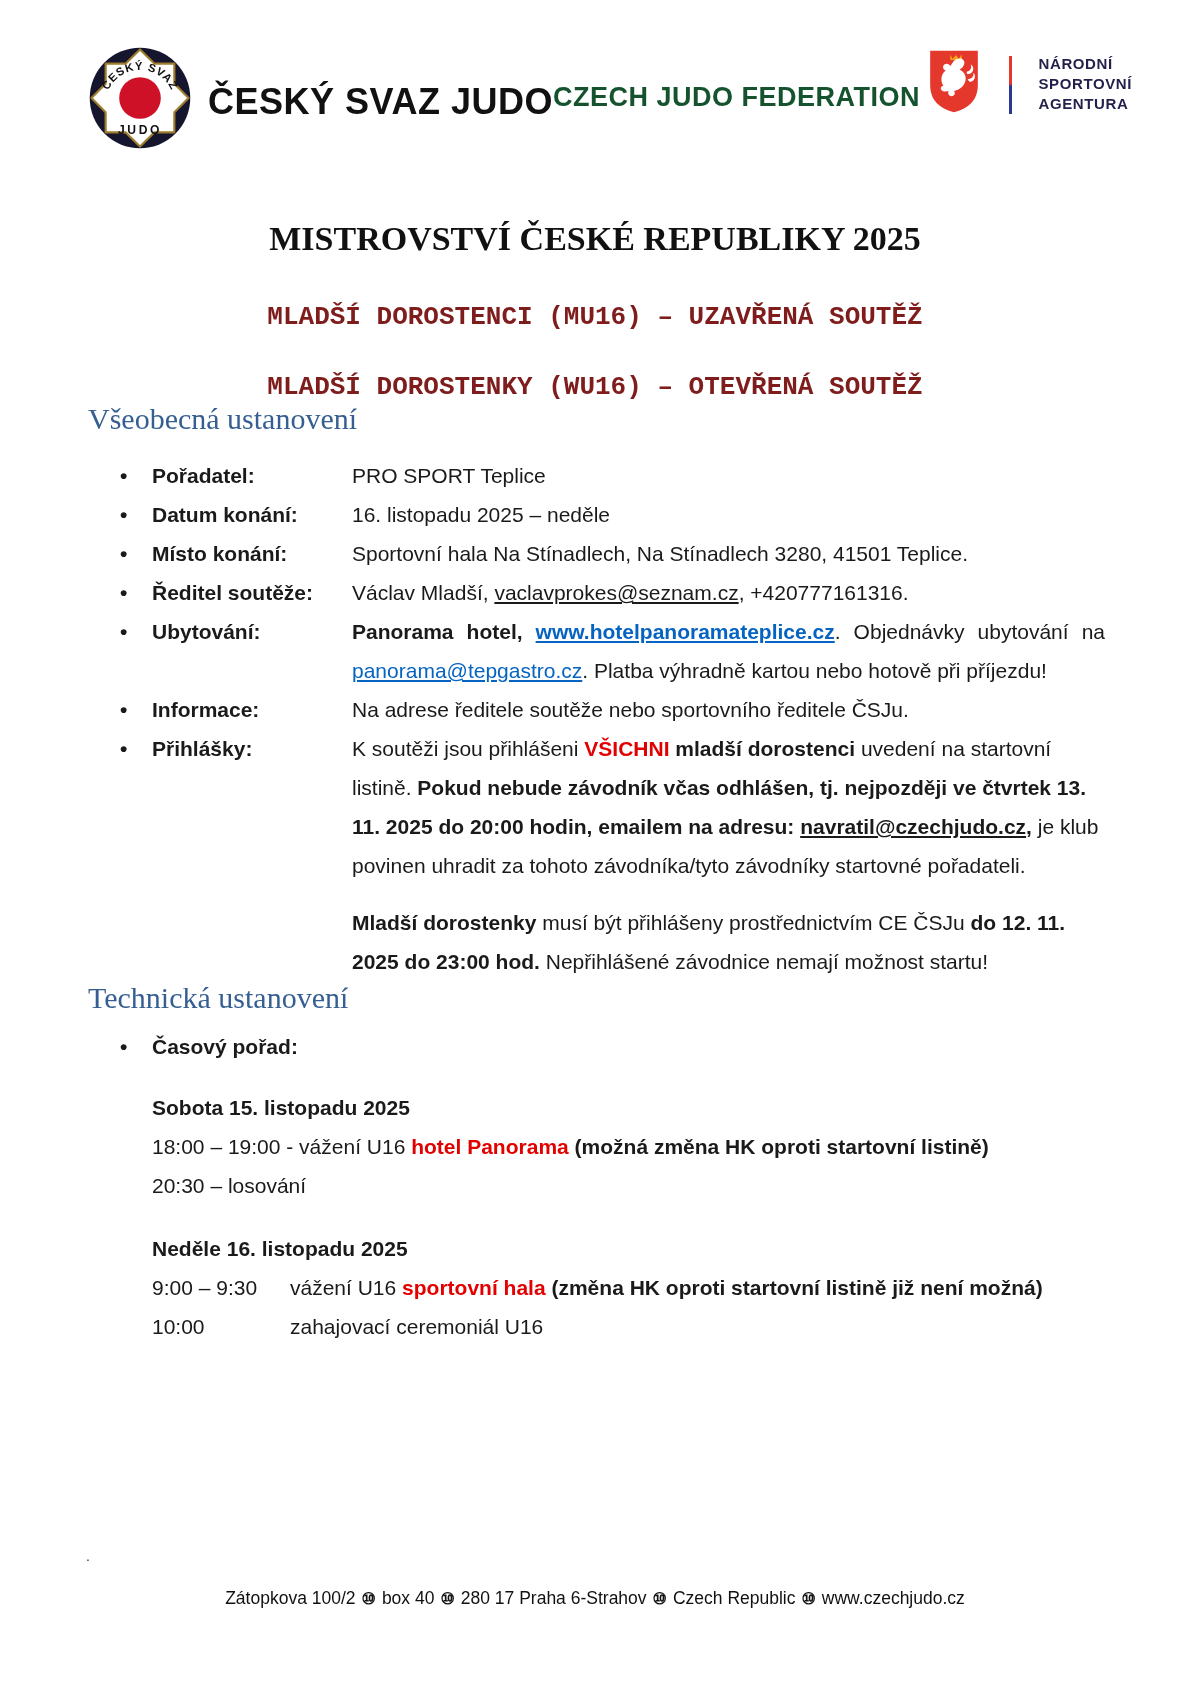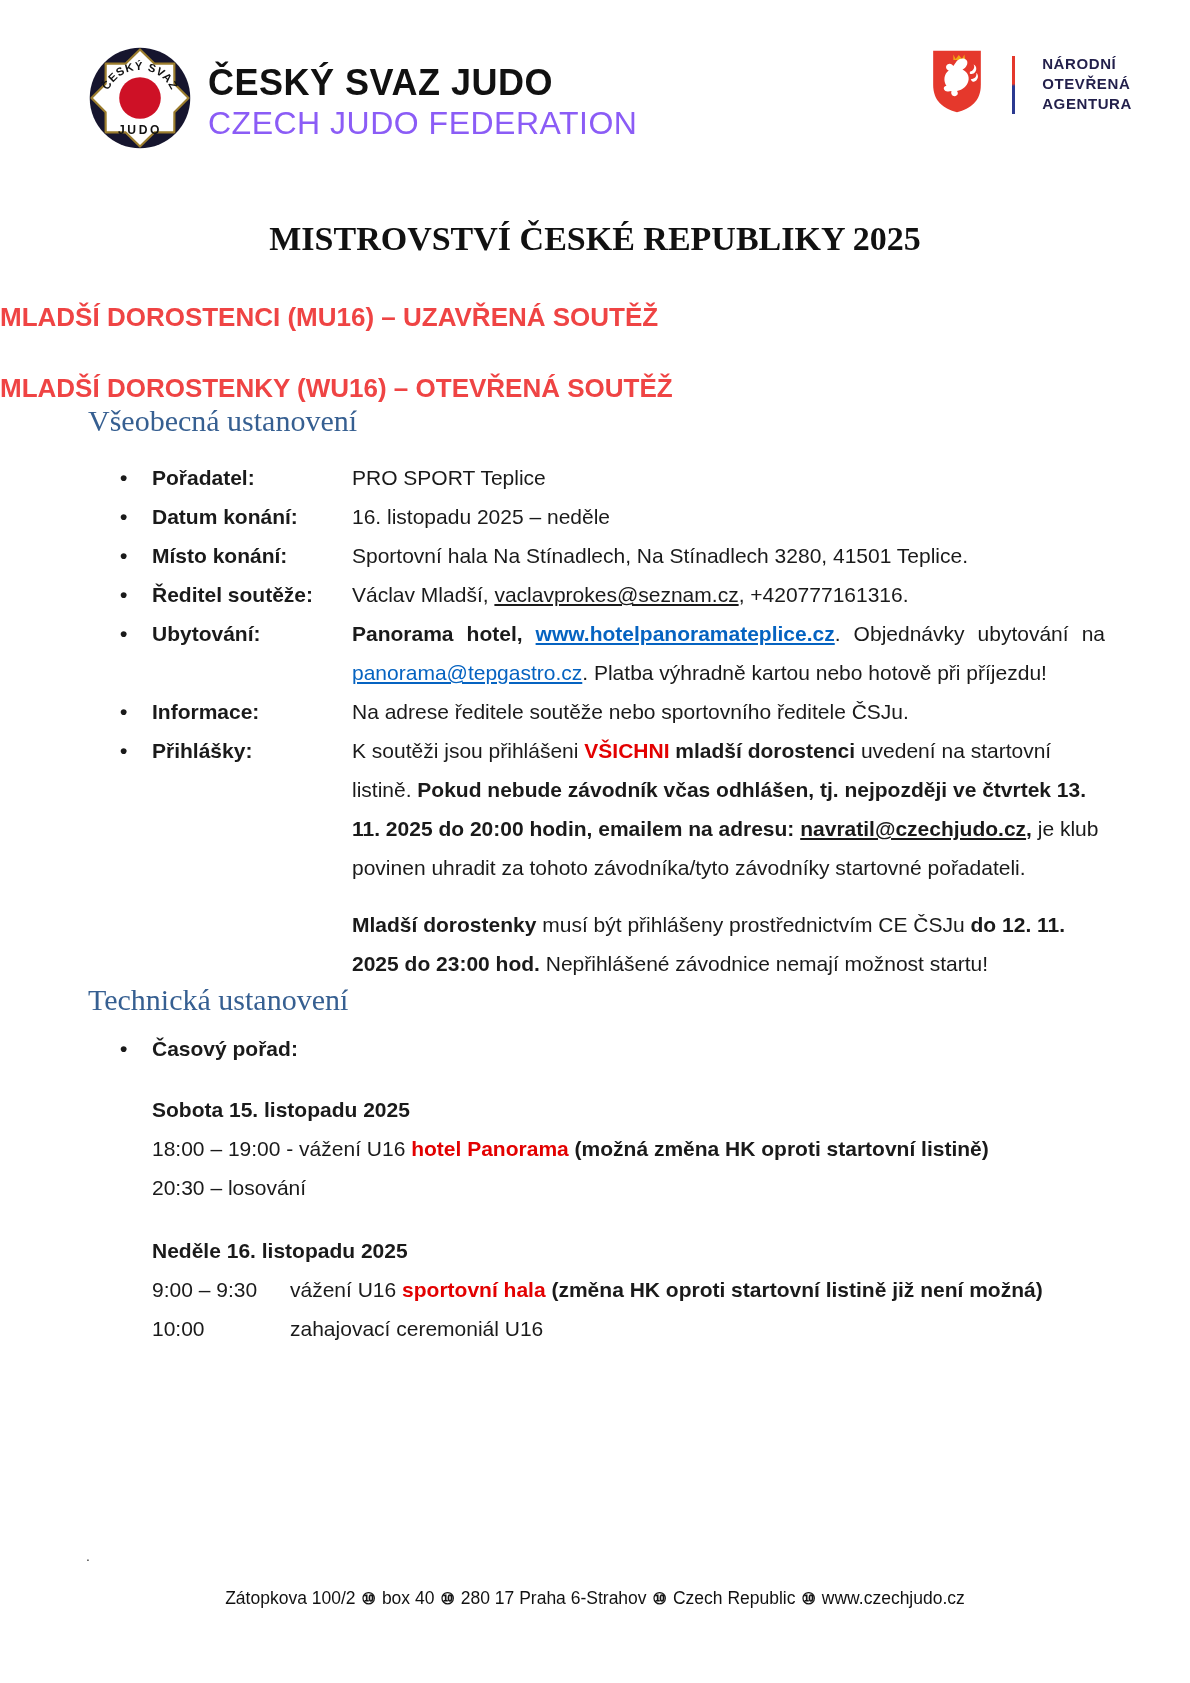--- a/index.html
+++ b/index.html
@@ -7,30 +7,30 @@
     position:relative;
     width:1190px;height:1683px;
     margin:0 auto;background:#ffffff;
     font-family:"Liberation Sans",sans-serif;
     color:#1a1a1a;overflow:hidden;
   }
   
   .header{display:flex;justify-content:space-between;align-items:flex-start;padding:46px 58px 0 88px;}
   .brand{display:flex;align-items:center;gap:16px;}
   .brand-emblem{width:104px;height:104px;flex:0 0 auto;}
-  .brand-text{display:flex;flex-direction:column;margin-top:8px;}
+  .brand-text{display:flex;flex-direction:row;margin-top:8px;}
   .brand-name{font-size:36px;font-weight:700;letter-spacing:.5px;color:#111;line-height:1.15;}
-  .brand-sub{font-size:32px;font-weight:400;color:#8b5cf6;letter-spacing:.5px;line-height:1.2;}
+  .brand-sub{font-size:27px;font-weight:700;color:#14532d;letter-spacing:.5px;line-height:1.2;}
   .nsa{display:flex;align-items:flex-end;gap:27px;margin-top:2px;}
   .nsa-shield{width:56px;height:66px;}
   .nsa-divider{width:3px;height:58px;background:linear-gradient(#e5382c 0 48%,#2b3990 52% 100%);}
   .nsa-text{display:flex;flex-direction:column;font-weight:700;font-size:15px;line-height:20px;letter-spacing:.6px;color:#221f4b;}
   
   .doc-title{margin-top:70px;text-align:center;font-family:"Liberation Serif",serif;font-weight:700;font-size:34px;color:#111;}
-  .doc-sub{font-family:Liberation Sans, sans-serif;font-weight:700;font-size:26px;color:#ef4444;}
+  .doc-sub{text-align:center;font-family:Liberation Mono, monospace;font-weight:700;font-size:26px;color:#7f1d1d;}
   .doc-sub.first{margin-top:44px;}
   .doc-sub.second{margin-top:40px;}
   
   .sec-heading{font-family:"Liberation Serif",serif;font-size:30px;font-weight:400;color:#365f91;padding-left:88px;}
   .sec-heading.general{}
   .sec-heading.technical{}
   
   .info-list{margin-top:20px;padding-left:120px;padding-right:85px;font-size:21px;line-height:39px;}
   .li{display:flex;align-items:flex-start;}
   .li .bullet{width:32px;flex:0 0 auto;font-weight:700;}
@@ -89,21 +89,21 @@
       <svg class="nsa-shield" viewBox="0 0 60 72">
         <path d="M4,3 H56 V40 C56,58 45,66 30,70 C15,66 4,58 4,40 Z" fill="#e5382c"></path>
         <path d="M26,7 l2.5,5 3.5,-4.5 3.5,4.5 2.5,-5 1,6 -13,0 z" fill="#f2a516"></path>
         <path d="M30,14 c6,-5 13,-2 11,4 c-1,3 -3,4.5 -5,5.5 c6,3 8.5,9 5.5,15 c-2,4.5 -6.5,7.5 -11.5,8.5 c2,2.5 .5,5.5 -2.5,5.5 c-3,0 -4.5,-2.5 -3.5,-5.5 c-2.5,.5 -5.5,1 -7.5,-1 c-1.8,-1.8 -.8,-4.5 2,-4.5 c-3.5,-5.5 -3,-13 2.5,-17 c-3,-1 -4,-4.5 -1.5,-6.5 c2.5,-2 5.5,-.5 6.5,1.5 z
                  M44,26 c4,-1 6,-5 4,-8 c3,1 4,5 2,8 c-1.5,2.2 -4,3 -6,2 z
                  M45,34 c4.5,0 7,-3.5 6,-7 c2.5,2 2.5,6 0,8.5 c-1.8,1.8 -4.5,2 -6,-1.5 z" fill="#ffffff"></path>
       </svg>
       <div class="nsa-divider"></div>
       <div class="nsa-text">
         <span>NÁRODNÍ</span>
-        <span>OTEVŘENÁ</span>
+        <span>SPORTOVNÍ</span>
         <span>AGENTURA</span>
       </div>
     </div>
   </div>
 
   <div class="doc-title">MISTROVSTVÍ ČESKÉ REPUBLIKY 2025</div>
   <div class="doc-sub first">MLADŠÍ DOROSTENCI (MU16) – UZAVŘENÁ SOUTĚŽ</div>
   <div class="doc-sub second">MLADŠÍ DOROSTENKY (WU16) – OTEVŘENÁ SOUTĚŽ</div>
 
   <div class="sec-heading general">Všeobecná ustanovení</div>

